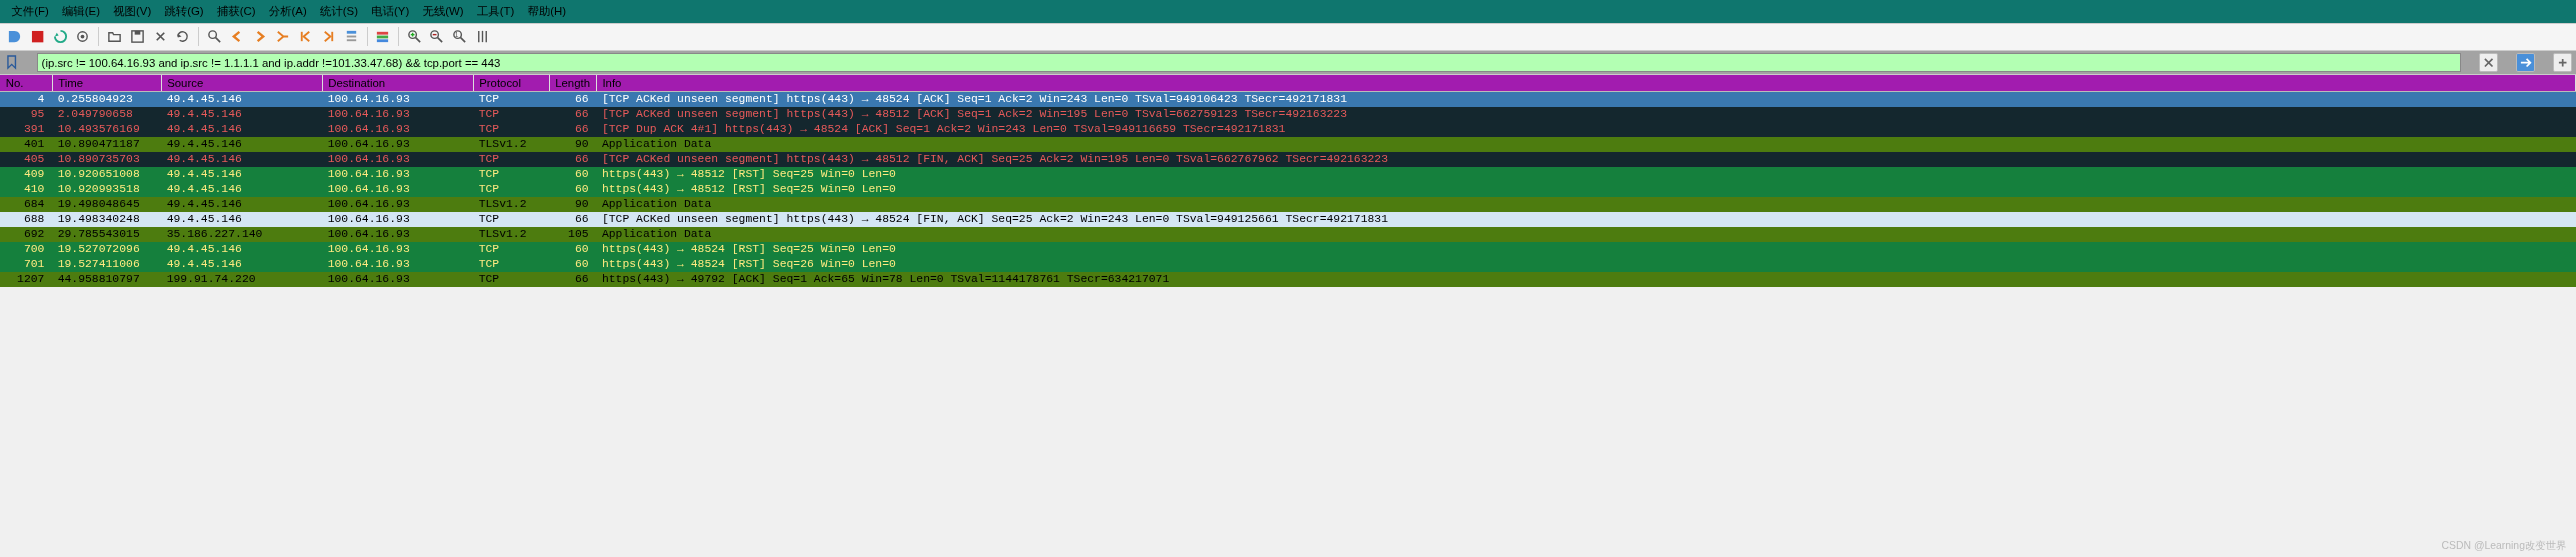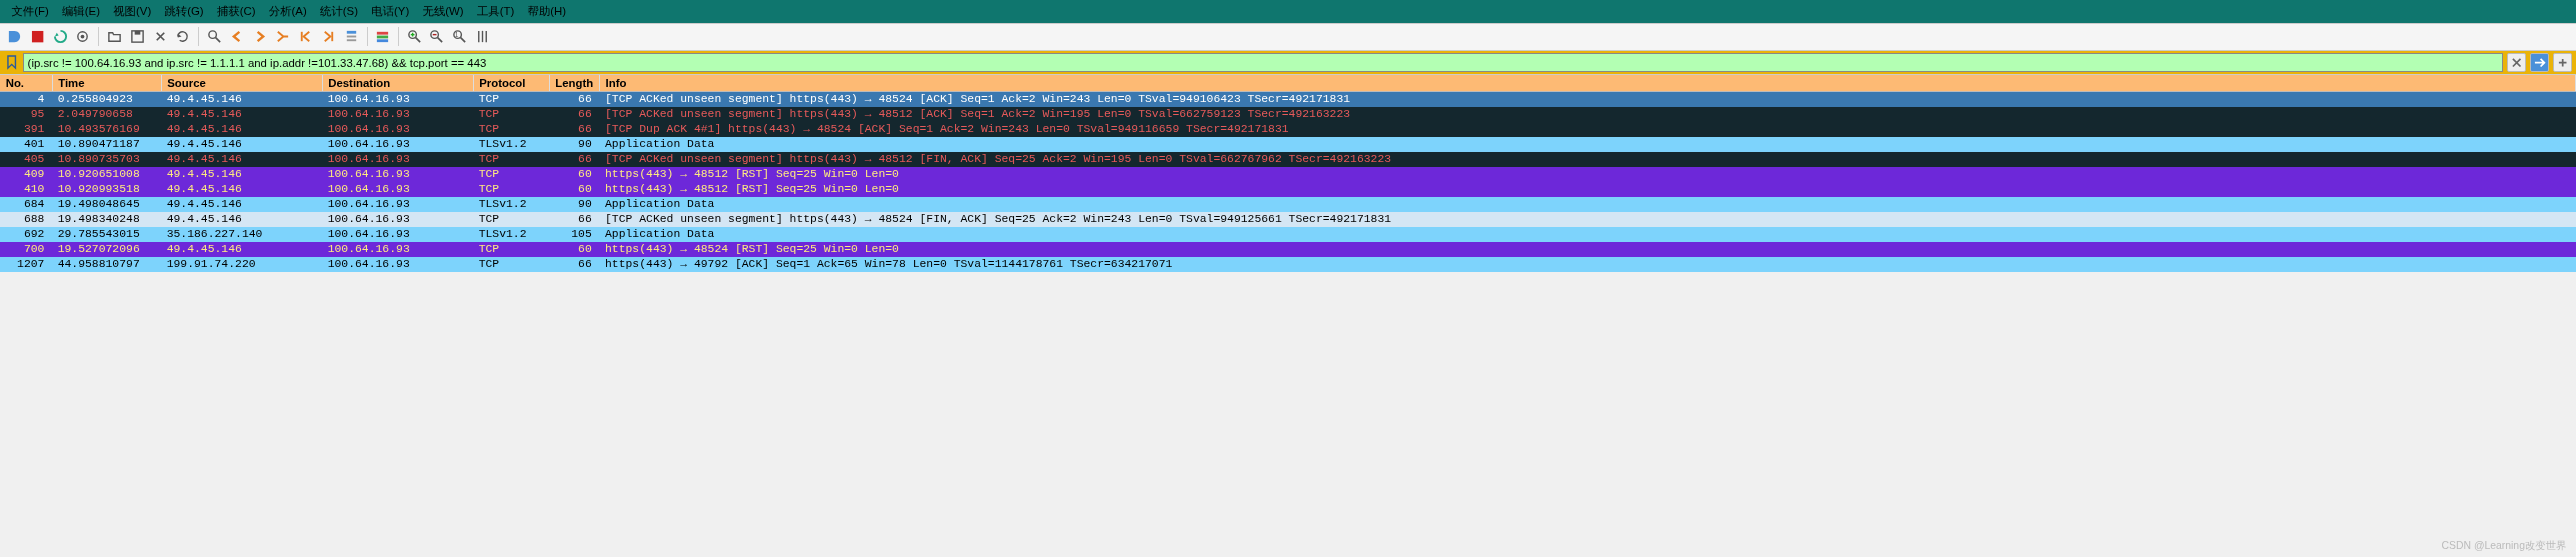--- a/index.html
+++ b/index.html
@@ -2,32 +2,32 @@
 <html style="font-size:15px"><head>
 <meta charset="utf-8">
 <style>
 * { margin: 0; padding: 0; box-sizing: border-box; }
 body { font-family: "Segoe UI", Tahoma, sans-serif; font-size: 11.4px; background: #f0f0f0; color: #000; }
 .menubar { background: #0f766e; padding: 1.9px 5.7px; border-bottom: 0.9px solid #ccc; display: flex; gap: 1.9px; }
 .menubar span { padding: 1.9px 5.7px; cursor: default; }
 .toolbar { background: #f5f5f5; padding: 2.8px 3.8px; border-bottom: 0.9px solid #ccc; display: flex; align-items: center; gap: 1.9px; }
 .tbtn { width: 21px; height: 21px; display: inline-flex; align-items: center; justify-content: center; border: 0.9px solid transparent; border-radius: 1.9px; cursor: pointer; }
 .tsep { width: 0.9px; height: 19px; background: #ccc; margin: 0 2.8px; }
-.filterbar { background: #eab308; padding: 1.9px 3.8px; border-bottom: 0.9px solid #ccc; display: flex; align-items: center; gap: 4px; }
+.filterbar { background: #a3a3a3; padding: 1.9px 3.8px; border-bottom: 0.9px solid #ccc; display: flex; align-items: center; gap: 18px; }
 .bookmark-btn { width: 15px; height: 19px; display: inline-flex; align-items: center; justify-content: center; }
 .filter-input { flex: 1; background: #b3ffb3; border: 0.9px solid #888; padding: 1.9px 3.8px; font-size: 11.4px; font-family: inherit; height: 19px; }
 .fbtn { width: 19px; height: 19px; display: inline-flex; align-items: center; justify-content: center; border: 0.9px solid #bbb; background: #eee; border-radius: 1.9px; cursor: pointer; }
 .packet-table { width: 100%; border-collapse: collapse; font-family: "Consolas","Courier New",monospace; font-size: 11.4px; }
-.packet-table th { background: #fdba74; text-align: left; padding: 1.9px 5.7px; font-weight: bold; border-right: 0.9px solid #ddd; border-bottom: 0.9px solid #bbb; font-family: "Segoe UI",sans-serif; }
+.packet-table th { background: #a21caf; text-align: left; padding: 1.9px 5.7px; font-weight: normal; border-right: 0.9px solid #ddd; border-bottom: 0.9px solid #bbb; font-family: "Segoe UI",sans-serif; }
 .packet-table td { padding: 0 5.7px; white-space: nowrap; line-height: 15px; height: 15px; }
 .packet-table td.num { text-align: right; padding-right: 7.6px; }
 tr.row-selected { background: #3a78b0; color: #fff; }
 tr.row-black { background: #14272e; color: #e65a5a; }
-tr.row-lavender { background: #7dd3fc; color: #000; }
-tr.row-red { background: #6d28d9; color: #ffea80; }
+tr.row-lavender { background: #4d7c0f; color: #000; }
+tr.row-red { background: #15803d; color: #ffea80; }
 tr.row-blue { background: #d4e6f4; color: #000; }
 .watermark { position: fixed; right: 9.5px; bottom: 3.8px; color: #bbb; font-size: 10.4px; font-family: sans-serif; }
 .col-no { width: 52px; }
 .col-time { width: 109px; }
 .col-src { width: 161px; }
 .col-dst { width: 151px; }
 .col-proto { width: 76px; }
 .col-len { width: 47px; text-align: right; }
 .col-info { }
 svg { display: block; }
@@ -305,20 +305,29 @@
       </tr>
       <tr class="row-red">
         <td class="num">700</td>
         <td>19.527072096</td>
         <td>49.4.45.146</td>
         <td>100.64.16.93</td>
         <td>TCP</td>
         <td class="num">60</td>
         <td>https(443) → 48524 [RST] Seq=25 Win=0 Len=0</td>
       </tr>
+      <tr class="row-red">
+        <td class="num">701</td>
+        <td>19.527411006</td>
+        <td>49.4.45.146</td>
+        <td>100.64.16.93</td>
+        <td>TCP</td>
+        <td class="num">60</td>
+        <td>https(443) → 48524 [RST] Seq=26 Win=0 Len=0</td>
+      </tr>
       <tr class="row-lavender">
         <td class="num">1207</td>
         <td>44.958810797</td>
         <td>199.91.74.220</td>
         <td>100.64.16.93</td>
         <td>TCP</td>
         <td class="num">66</td>
         <td>https(443) → 49792 [ACK] Seq=1 Ack=65 Win=78 Len=0 TSval=1144178761 TSecr=634217071</td>
       </tr>
     </tbody>

